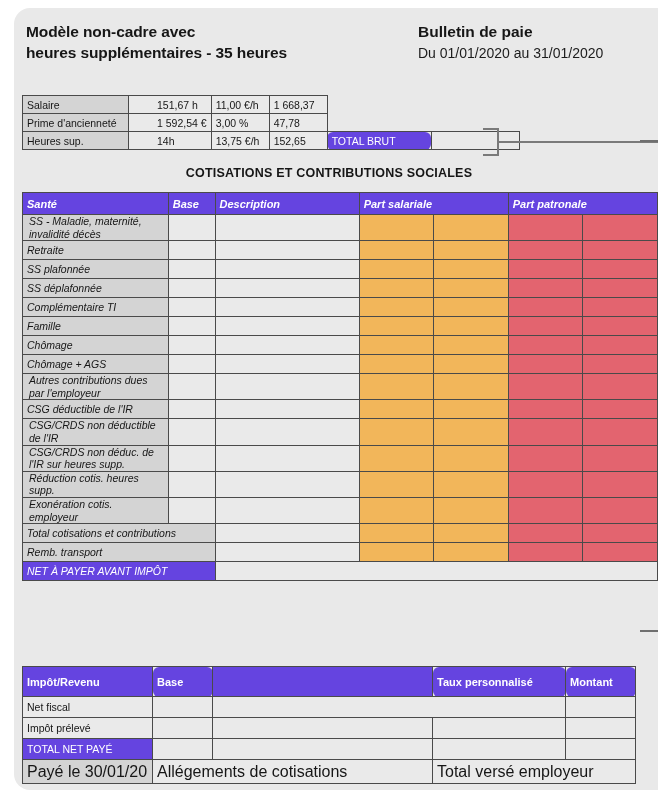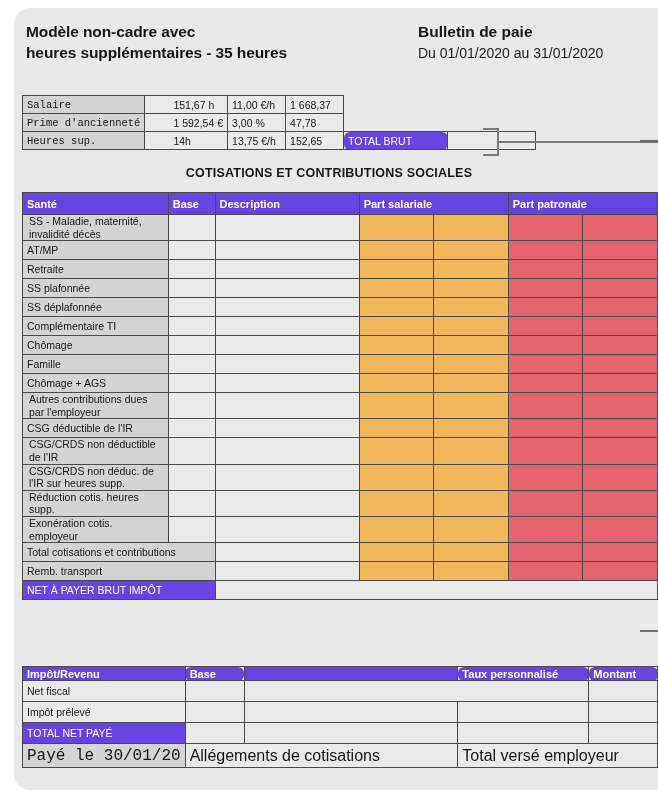--- a/index.html
+++ b/index.html
@@ -67,21 +67,21 @@
     color: #161616;
     padding: 0 4px;
     height: 19px;
     font-weight: normal;
     text-align: left;
     background: #eaeaea;
     vertical-align: middle;
     white-space: nowrap;
   }
   .lbl      { background: #d4d4d4 !important; font-size: 10.5px; }
-  .lbl-b    { background: #d4d4d4 !important; font-weight: bold; font-family: Liberation Mono, monospace; }
+  .lbl-b    { background: #d4d4d4 !important; font-weight: bold; }
   .blank    { background: #eaeaea !important; }
   .purple   { background: #6544e0 !important; color: #ffffff !important; font-weight: bold; }
   .orange   { background: #f2b65a !important; }
   .red      { background: #e3646f !important; }
   .ctr      { text-align: center; border-radius: 6px; }
 
   
   #salary-table { left: 22px; top: 95px; }
   #salary-table td { height: 18px; }
   #salary-table .c0 { width: 106px; }
@@ -119,37 +119,37 @@
     left: 0; top: 166px;
     width: 658px;
     text-align: center;
     font-size: 12.5px;
     font-weight: bold;
     color: #161616;
     letter-spacing: 0.2px;
   }
 
   
-  #contrib-table { left: 22px; top: 192px; }
+  #contrib-table { left: 22px; top: 192px; font-style: italic; }
   #contrib-table th { height: 22px; font-size: 11px; font-weight: bold; }
   #contrib-table td { height: 19px; }
   #contrib-table .k0 { width: 146px; }
   #contrib-table .k1 { width: 47px; }
   #contrib-table .k2 { width: 145px; }
   #contrib-table .k3 { width: 75px; }
   #contrib-table .k4 { width: 75px; }
   #contrib-table .k5 { width: 75px; }
   #contrib-table .k6 { width: 75px; }
   .two-line td { height: 31px; padding-left: 6px; }
   .two-line .lbl { line-height: 1.2; white-space: normal; }
   .net-row td { height: 21px; }
 
   
   #tax-table { left: 22px; top: 666px; }
-  #tax-table th { height: 14px; font-size: 11px; font-weight: bold; }
+  #tax-table th { height: 30px; font-size: 11px; font-weight: bold; }
   #tax-table td { height: 21px; }
   #tax-table .t0 { width: 130px; }
   #tax-table .t1 { width: 60px; }
   #tax-table .t2 { width: 220px; }
   #tax-table .t3 { width: 133px; margin-left: 22px; }
   #tax-table .t4 { width: 70px; }
   #tax-table .foot td { height: 24px; font-size: 16px; }
 </style>
 </head>
 <body>
@@ -217,29 +217,20 @@
         <td class="lbl k0">SS - Maladie, maternité, invalidité décès</td>
         <td class="blank k1"></td>
         <td class="blank k2"></td>
         <td class="orange k3"></td>
         <td class="orange k4"></td>
         <td class="red k5"></td>
         <td class="red k6"></td>
       </tr>
 
 
-      <tr>
-        <td class="lbl k0">AT/MP</td>
-        <td class="blank"></td>
-        <td class="blank"></td>
-        <td class="orange"></td>
-        <td class="orange"></td>
-        <td class="red"></td>
-        <td class="red"></td>
-      </tr>
 
       <tr>
         <td class="lbl k0">Retraite</td>
         <td class="blank"></td>
         <td class="blank"></td>
         <td class="orange"></td>
         <td class="orange"></td>
         <td class="red"></td>
         <td class="red"></td>
       </tr>
@@ -268,40 +259,40 @@
         <td class="lbl k0">Complémentaire TI</td>
         <td class="blank"></td>
         <td class="blank"></td>
         <td class="orange"></td>
         <td class="orange"></td>
         <td class="red"></td>
         <td class="red"></td>
       </tr>
 
       <tr>
+        <td class="lbl k0">Famille</td>
+        <td class="blank"></td>
+        <td class="blank"></td>
+        <td class="orange"></td>
+        <td class="orange"></td>
+        <td class="red"></td>
+        <td class="red"></td>
+      </tr>
+
+      <tr>
         <td class="lbl k0">Chômage</td>
         <td class="blank"></td>
         <td class="blank"></td>
         <td class="orange"></td>
         <td class="orange"></td>
         <td class="red"></td>
         <td class="red"></td>
       </tr>
 
       <tr>
-        <td class="lbl k0">Famille</td>
-        <td class="blank"></td>
-        <td class="blank"></td>
-        <td class="orange"></td>
-        <td class="orange"></td>
-        <td class="red"></td>
-        <td class="red"></td>
-      </tr>
-
-      <tr>
         <td class="lbl k0">Chômage + AGS</td>
         <td class="blank"></td>
         <td class="blank"></td>
         <td class="orange"></td>
         <td class="orange"></td>
         <td class="red"></td>
         <td class="red"></td>
       </tr>
 
       <tr class="two-line">
@@ -376,21 +367,21 @@
       <tr>
         <td class="lbl k0" colspan="2">Remb. transport</td>
         <td class="blank"></td>
         <td class="orange"></td>
         <td class="orange"></td>
         <td class="red"></td>
         <td class="red"></td>
       </tr>
 
       <tr class="net-row">
-        <td class="purple" colspan="2">NET À PAYER BRUT IMPÔT</td>
+        <td class="purple" colspan="2">NET À PAYER AVANT IMPÔT</td>
         <td class="blank" colspan="5"></td>
       </tr>
     </tbody>
       </table>
 
     <table class="tbl" id="tax-table">
       <tbody>
           <tr>
         <th class="purple t0">Impôt/Revenu</th>
         <th class="purple t1 ctr">Base</th>

